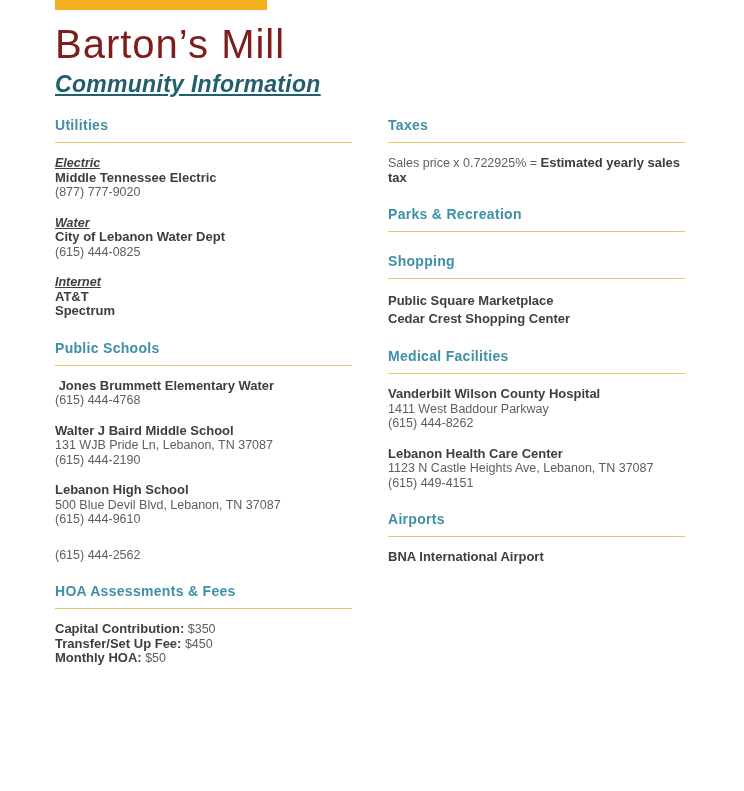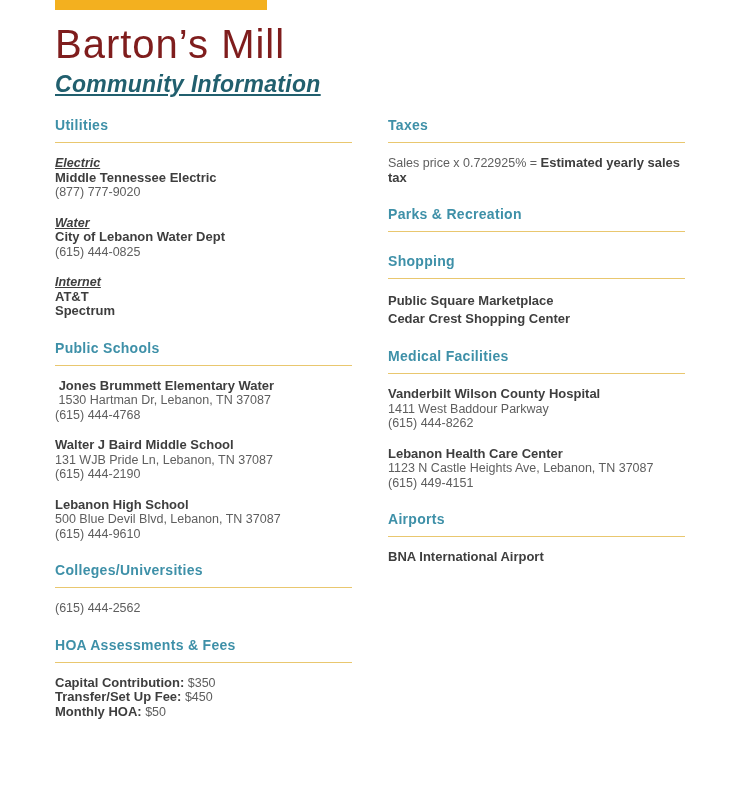--- a/index.html
+++ b/index.html
@@ -116,36 +116,34 @@
           <div class="group">
             <p class="line italic">Internet</p>
             <p class="line bold">AT&amp;T</p>
             <p class="line bold">Spectrum</p>
           </div>
         </section>
         <section class="section">
           <h2 class="section-title">Public Schools</h2>
           <div class="group">
             <p class="line bold"> Jones Brummett Elementary Water</p>
-            <p class="line regular"> 1530 Hartman Dr, Lebanon, TN 37087</p>
             <p class="line regular">(615) 444-4768</p>
           </div>
           <div class="group">
             <p class="line bold">Walter J Baird Middle School</p>
             <p class="line regular">131 WJB Pride Ln, Lebanon, TN 37087</p>
             <p class="line regular">(615) 444-2190</p>
           </div>
           <div class="group">
             <p class="line bold">Lebanon High School</p>
             <p class="line regular">500 Blue Devil Blvd, Lebanon, TN 37087</p>
             <p class="line regular">(615) 444-9610</p>
           </div>
         </section>
         <section class="section">
-          <h2 class="section-title">Colleges/Universities</h2>
           <div class="group">
             <p class="line regular">(615) 444-2562</p>
           </div>
         </section>
         <section class="section">
           <h2 class="section-title">HOA Assessments &amp; Fees</h2>
           <div class="group">
             <p class="line"><span class="bold">Capital Contribution:</span><span class="regular"> $350</span></p>
             <p class="line"><span class="bold">Transfer/Set Up Fee:</span><span class="regular"> $450</span></p>
             <p class="line"><span class="bold">Monthly HOA:</span><span class="regular"> $50</span></p>

